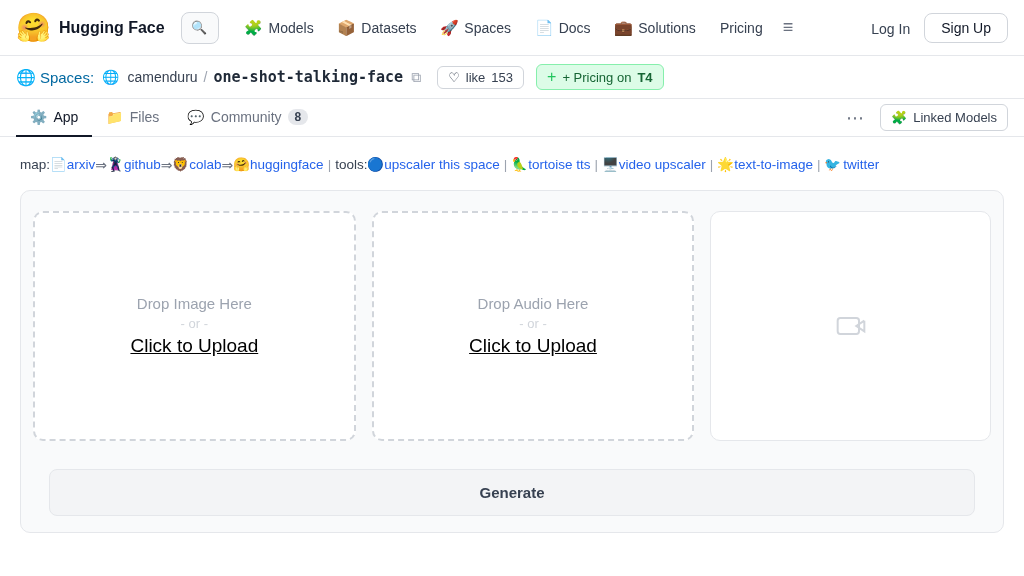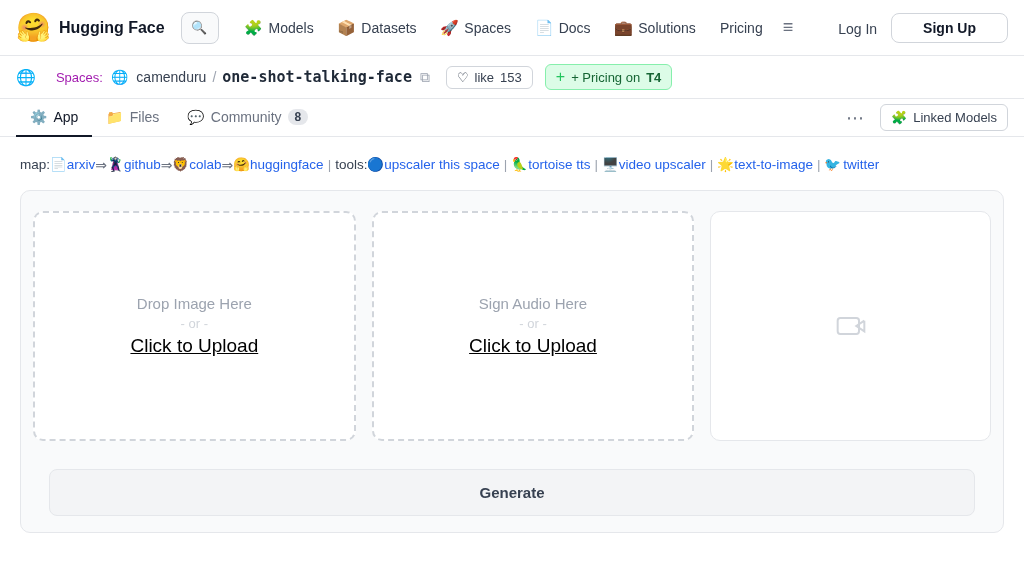--- a/index.html
+++ b/index.html
@@ -24,31 +24,31 @@
       color: #374151; font-size: 14px; cursor: pointer; border-radius: 6px;
       text-decoration: none; white-space: nowrap;
     }
     .nav-link-icon { font-size: 15px; }
     .nav-right { display: flex; align-items: flex-end; gap: 0; margin-left: auto; }
     .login-btn {
       padding: 6px 14px; font-size: 14px; color: #374151; cursor: pointer;
       border: none; background: none; font-weight: 500;
     }
     .signup-btn {
-      padding: 6px 31px; font-size: 14px; color: #111827; cursor: pointer;
-      border: 1px solid #d1d5db; border-radius: 8px; background: #fff; font-weight: 700;
+      padding: 6px 16px; font-size: 14px; color: #111827; cursor: pointer;
+      border: 1px solid #d1d5db; border-radius: 8px; background: #fff; font-weight: 400;
     }
     .more-btn { padding: 4px 6px; cursor: pointer; color: #6b7280; border: none; background: none; font-size: 18px; }
 
     
     .breadcrumb-bar {
       display: flex; align-items: center; padding: 8px 16px; gap: 4px;
       border-bottom: 1px solid #e5e7eb; font-size: 14px;
     }
-    .spaces-label { color: #a21caf; font-size: 13px; margin-left: 16px; }
+    .spaces-label { color: #0369a1; font-size: 15px; }
     .breadcrumb-link { color: #374151; text-decoration: none; }
     .breadcrumb-slash { color: #9ca3af; margin: 0 2px; }
     .breadcrumb-repo { font-weight: 700; font-family: monospace; font-size: 15px; }
     .copy-btn { color: #9ca3af; cursor: pointer; margin-left: 4px; font-size: 14px; border: none; background: none; }
     .like-badge {
       display: flex; align-items: center; gap: 6px; margin-left: 12px;
       border: 1px solid #d1d5db; border-radius: 6px; padding: 3px 10px; font-size: 13px; color: #374151;
     }
     .running-badge {
       display: flex; align-items: center; gap: 6px; margin-left: 8px;
@@ -250,21 +250,21 @@
   </div>
 
   <div class="panels-wrapper">
     <div class="panels-row">
       <div class="upload-panel">
         <span>Drop Image Here</span>
         <span class="or-text">- or -</span>
         <span class="click-text">Click to Upload</span>
       </div>
       <div class="upload-panel">
-        <span>Sign Audio Here</span>
+        <span>Drop Audio Here</span>
         <span class="or-text">- or -</span>
         <span class="click-text">Click to Upload</span>
       </div>
       <div class="video-panel">
         <svg width="32" height="32" viewBox="0 0 24 24" fill="none" stroke="#d1d5db" stroke-width="1.5">
           <rect x="2" y="6" width="16" height="12" rx="2" ry="2"></rect>
           <polyline points="22 8 16 12 22 16 22 8"></polyline>
         </svg>
       </div>
     </div>

